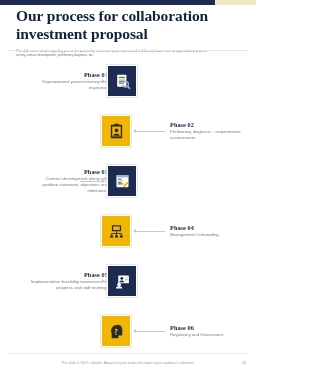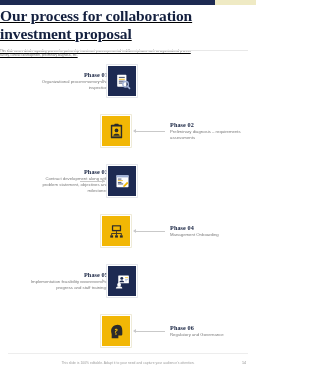--- a/index.html
+++ b/index.html
@@ -37,23 +37,22 @@
   }
   .topbar-light {
     flex: 1;
     height: 100%;
     background: #efeac4;
   }
   
   .header {
     position: absolute;
     top: 7px;
-    left: 0;
+    left: 16px;
     width: 240px;
-    text-decoration: underline;
   }
   .title {
     font-family: "Liberation Serif", serif;
     font-weight: bold;
     font-size: 15.5px;
     line-height: 1.18;
     color: #14203f;
     letter-spacing: -0.1px;
     margin: 0;
   }

